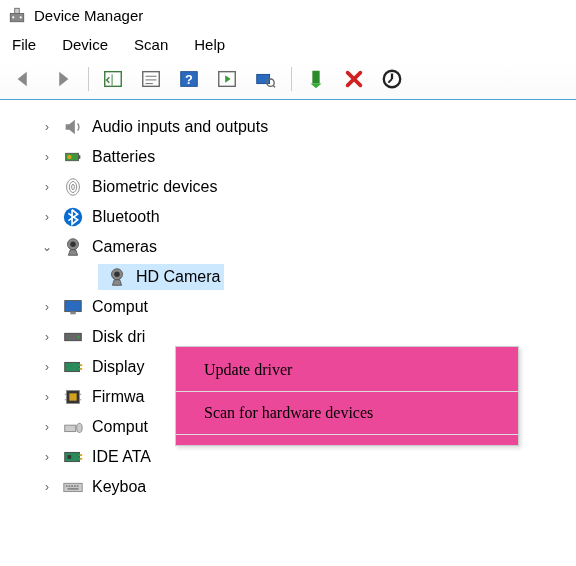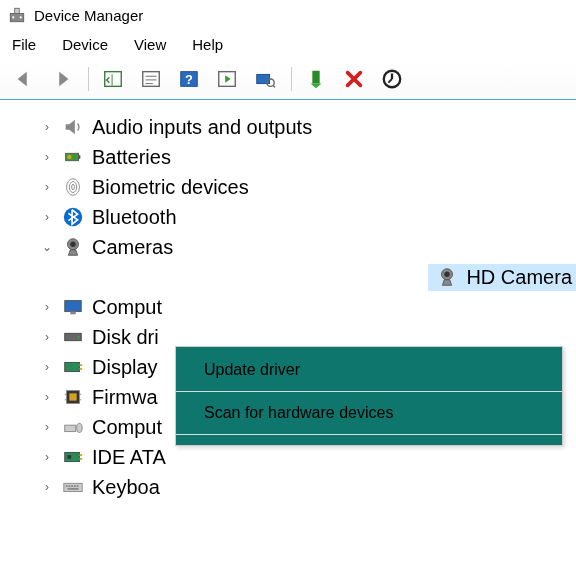--- a/index.html
+++ b/index.html
@@ -56,53 +56,54 @@
     padding: 12px 0 0 0;
   }
   .row {
     display: flex;
     align-items: center;
     height: 30px;
     padding-left: 40px;
     gap: 4px;
     white-space: nowrap;
   }
-  .row.child { padding-left: 80px; justify-content: flex-end; }
+  .row.child { padding-left: 80px; }
   .expander {
     width: 14px; height: 14px;
     display: inline-flex; align-items: center; justify-content: center;
     color: #666;
     font-size: 12px;
     flex-shrink: 0;
   }
   .expander.none { visibility: hidden; }
   .dev-icon {
     width: 22px; height: 22px;
     display: inline-flex; align-items: center; justify-content: center;
     margin: 0 4px;
     flex-shrink: 0;
   }
-  .label { font-size: 20px; }
+  .label { font-size: 16px; }
   .row.selected .sel-wrap {
     background: #cce8ff;
     padding: 2px 4px;
     display: inline-flex;
     align-items: center;
     gap: 4px;
   }
   .context-menu {
     position: absolute;
     left: 175px;
     top: 346px;
-    width: 388px;
-    background: #0f766e;
+    width: 344px;
+    background: #ec4899;
     border: 1px solid #ccc;
     box-shadow: 2px 2px 4px rgba(0,0,0,0.15);
     padding: 6px 0;
     z-index: 10;
+    font-family: Liberation Serif, serif;
   }
   .context-menu .item {
     padding: 8px 28px;
     font-size: 16px;
     cursor: default;
   }
   .context-menu .divider {
     height: 1px;
     background: #ddd;
     margin: 4px 0;
@@ -121,21 +122,21 @@
         <circle cx="7" cy="15" r="1.5" fill="#fff"></circle>
         <circle cx="17" cy="15" r="1.5" fill="#fff"></circle>
       </svg>
   </span>
   <span class="title">Device Manager</span>
 </div>
 
 <div class="menubar">
   <span>File</span>
   <span>Device</span>
-  <span>View</span>
+  <span>Scan</span>
   <span>Help</span>
 </div>
 
 <div class="toolbar">
   <span class="tbtn">
       <svg viewBox="0 0 24 24">
         <path d="M15 4 L5 12 L15 20 Z" fill="#888"></path>
       </svg>
     </span>
   <span class="tbtn">

